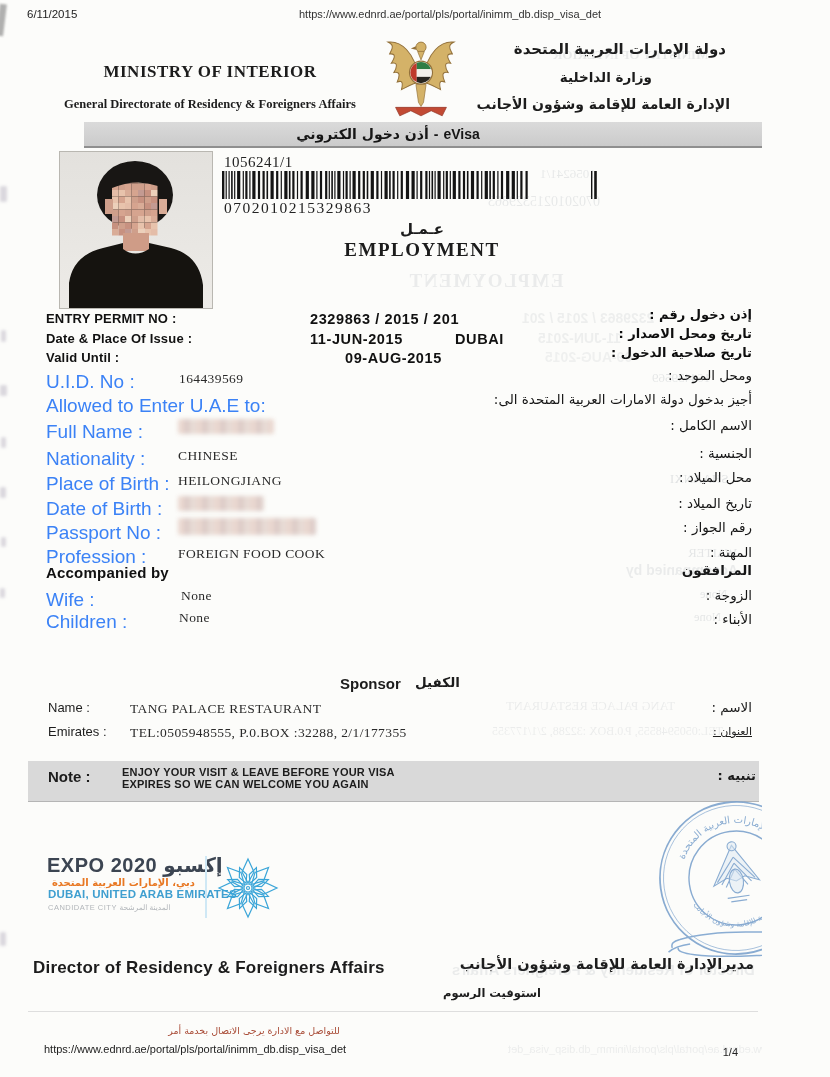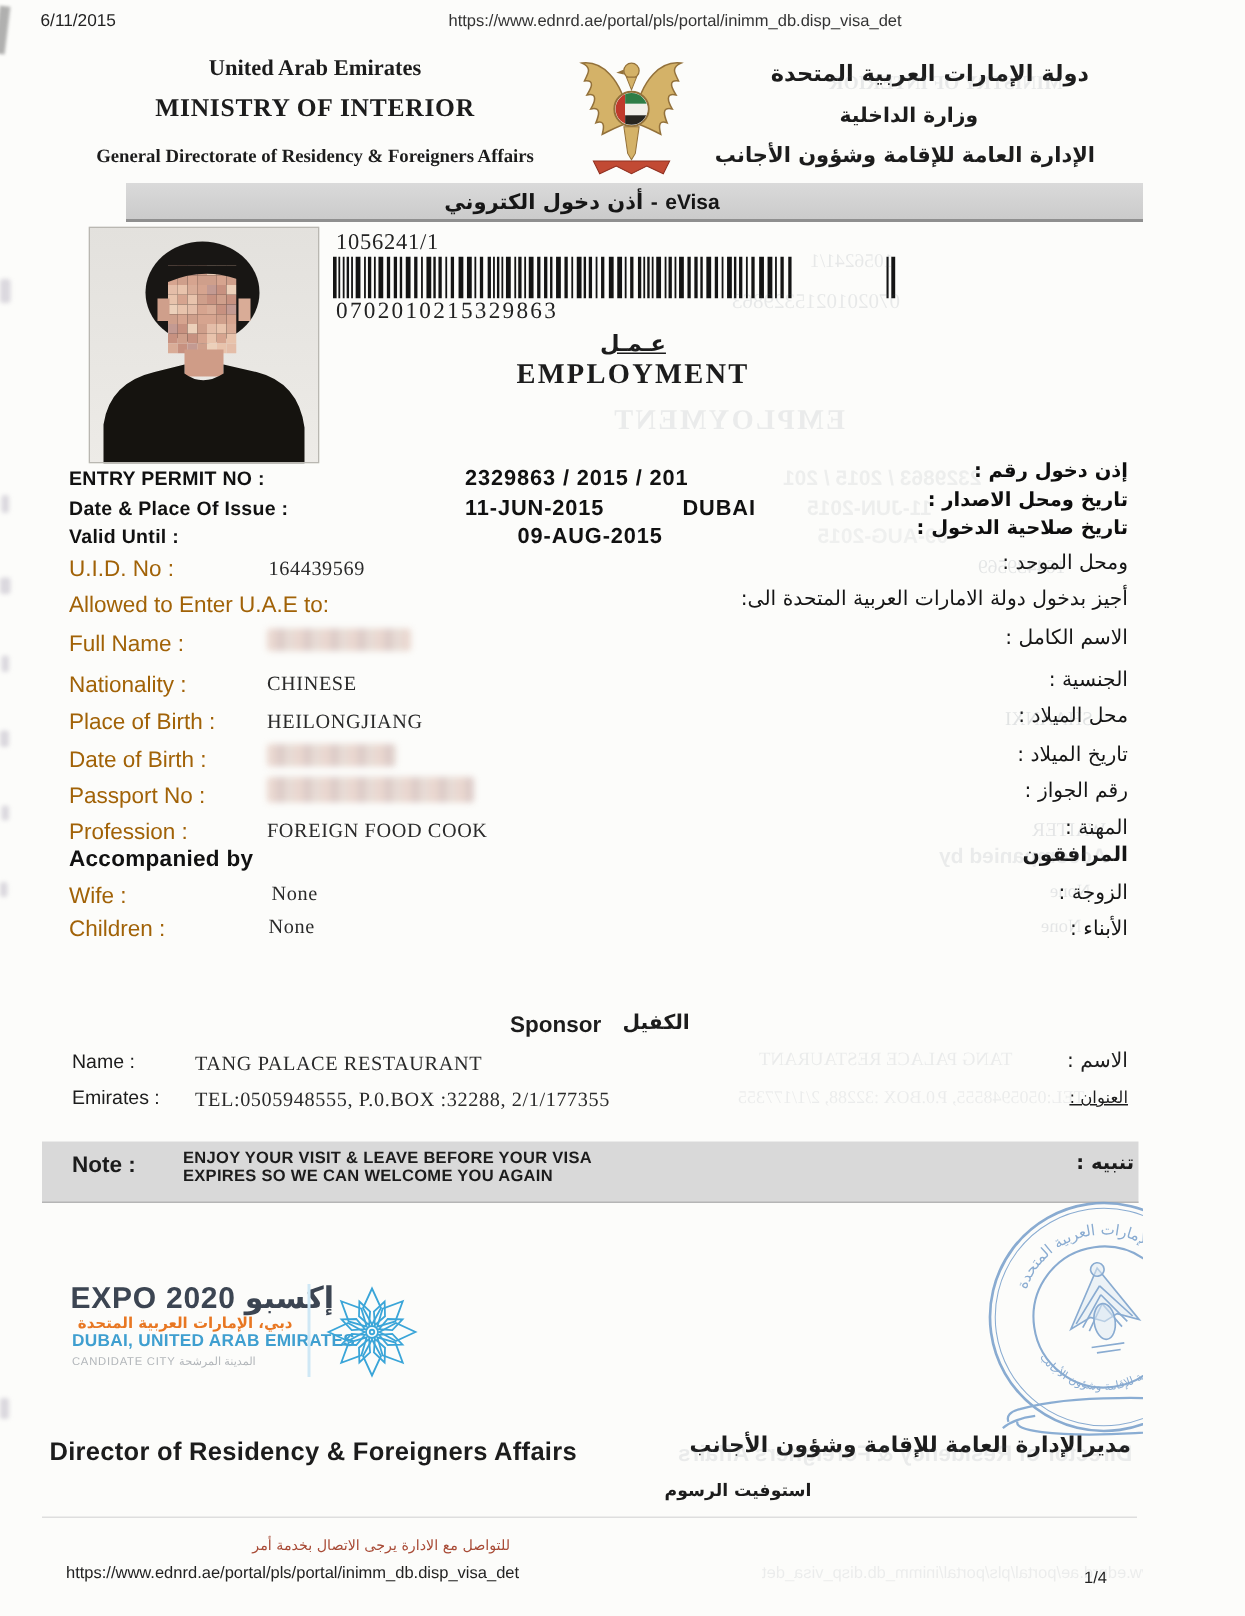--- a/index.html
+++ b/index.html
@@ -28,25 +28,25 @@
   .evisa-text{font-size:14px;font-weight:bold;color:#161616;}
   .evisa-sep{margin:0 5px;font-weight:bold;}
 
   
   .photo{left:59px;top:151px;width:154px;height:158px;}
 
   
   .bc-top{left:224px;top:154px;font-size:15px;letter-spacing:.5px;color:#222;}
   .bc-bars{left:222px;top:171px;width:377px;height:28px;}
   .bc-bot{left:224px;top:199px;font-size:15.5px;letter-spacing:1.5px;color:#222;}
-  .doc-ar{left:222px;top:220px;width:400px;text-align:center;font-size:15px;font-weight:bold;text-decoration:underline;}
+  .doc-ar{left:222px;top:220px;width:400px;text-align:center;font-size:15px;font-weight:bold;}
   .doc-en{left:222px;top:239px;width:400px;text-align:center;font-family:"Liberation Serif",serif;font-weight:bold;font-size:19px;letter-spacing:1.5px;}
 
   
-  .fl{left:46px;font-size:15px;color:#a16207;}
+  .fl{left:46px;font-size:19px;color:#3b82f6;}
   .flb{left:46px;font-size:13px;font-weight:bold;letter-spacing:.2px;color:#111;}
   .r1{top:311px}.r2{top:331px}.r3{top:350px}.r4{top:371px}.r5{top:395px}.r6{top:421px}
   .r7{top:448px}.r8{top:473px}.r9{top:498px}.r10{top:522px}.r11{top:546px}
   .r12{top:564px;font-size:15px}.r13{top:589px}.r14{top:611px}
 
   
   .fvb{font-weight:bold;font-size:14.5px;letter-spacing:.6px;color:#111;}
   .v1{left:310px;top:311px}.v2a{left:310px;top:331px}.v2b{left:455px;top:331px}.v3{left:345px;top:350px}
   .fvs{font-family:"Liberation Serif",serif;font-size:13.5px;letter-spacing:.4px;color:#2a2a2a;}
   .v4{left:179px;top:371px}.v7{left:178px;top:448px}.v8{left:178px;top:473px}
@@ -143,21 +143,20 @@
   .corner{position:absolute;left:-2px;top:4px;width:7px;height:32px;background:#555;opacity:.45;filter:blur(1px);transform:rotate(7deg);}
 </style>
 </head>
 <body>
 
 <div class="page">
 
   <div class="abs print-date">6/11/2015</div>
   <div class="abs print-url">https://www.ednrd.ae/portal/pls/portal/inimm_db.disp_visa_det</div>
 
-  <div class="abs lh-en1">United Arab Emirates</div>
   <div class="abs lh-en2">MINISTRY OF INTERIOR</div>
   <div class="abs lh-en3">General Directorate of Residency &amp; Foreigners Affairs</div>
   <div class="abs ar lh-ar1">دولة الإمارات العربية المتحدة</div>
   <div class="abs ar lh-ar2">وزارة الداخلية</div>
   <div class="abs ar lh-ar3">الإدارة العامة للإقامة وشؤون الأجانب</div>
 
   <svg class="abs emblem" viewBox="0 0 92 98">
     <defs>
       <clipPath id="discClip">
           <circle cx="46" cy="45" r="12.5"></circle>

